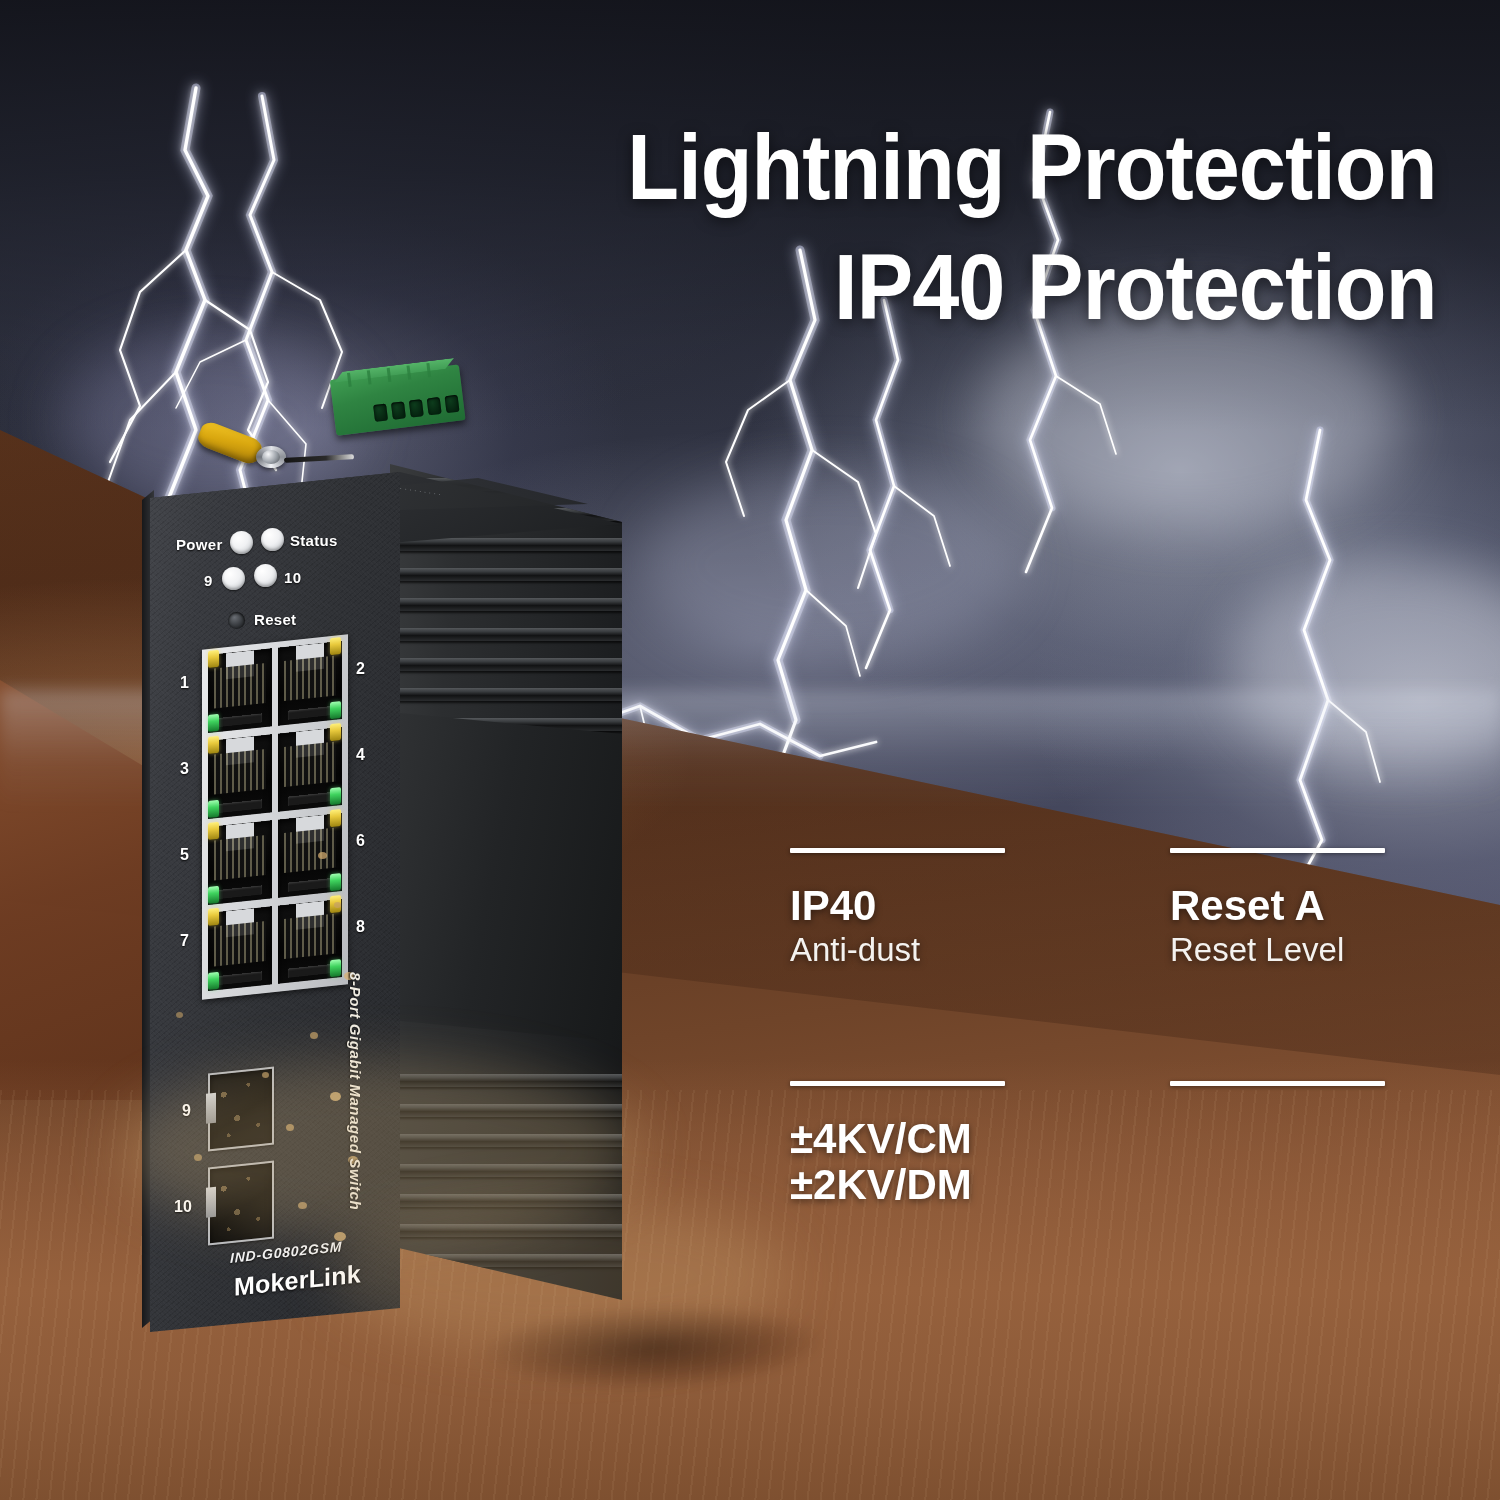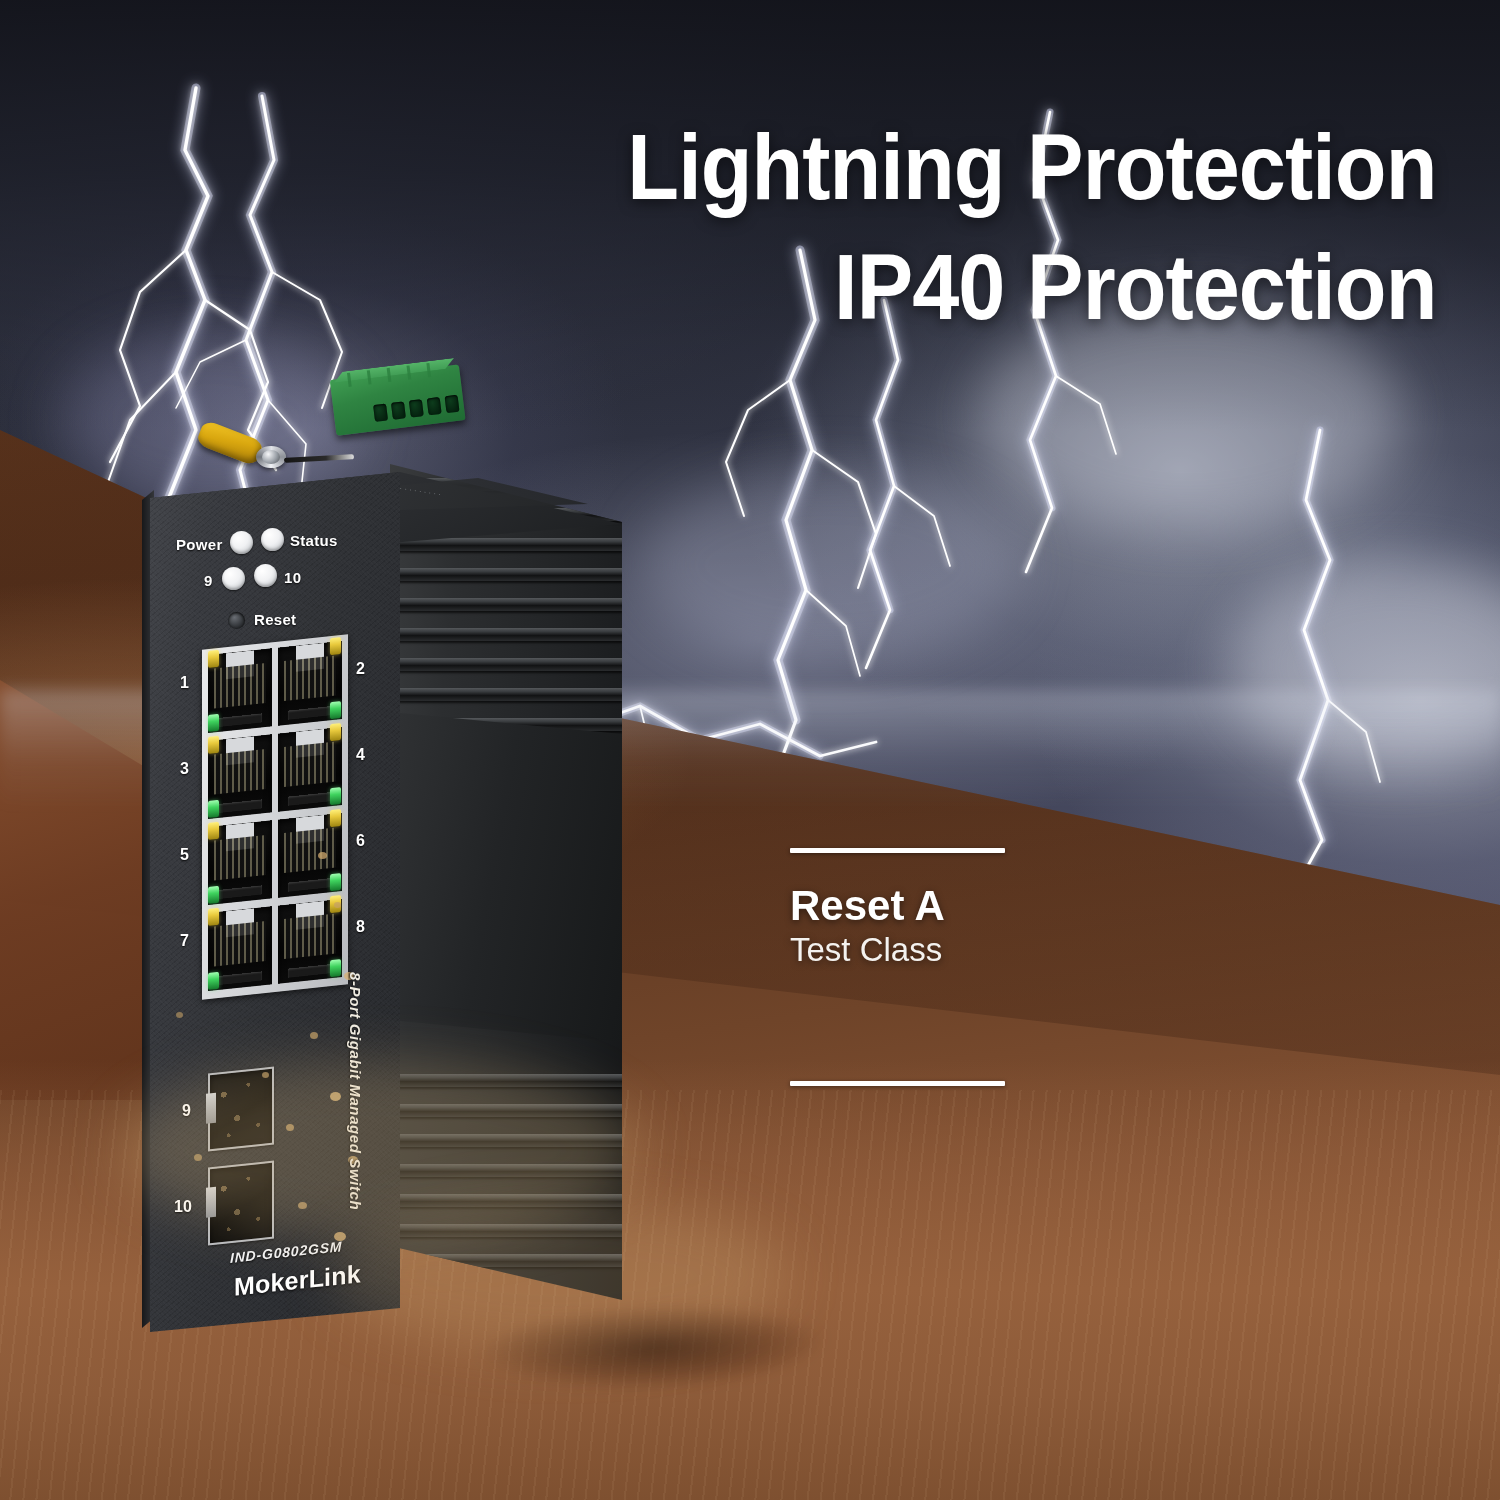--- a/index.html
+++ b/index.html
@@ -433,25 +433,36 @@
 
   <div id="headline">
     <div>Lightning Protection</div>
     <div>IP40 Protection</div>
   </div>
 
   <div id="specs">
     <div class="spec-row">
       <div class="spec">
         <div class="rule"></div>
+        <div class="t">IP40</div>
+        <div class="s">Anti-dust</div>
+      </div>
+      <div class="spec">
+        <div class="rule"></div>
         <div class="t">Reset A</div>
-        <div class="s">Test Class</div>
+        <div class="s">Reset Level</div>
       </div>
     </div>
     <div class="spec-row row2">
       <div class="spec">
         <div class="rule"></div>
+        <div class="t">±4KV/CM
+±2KV/DM</div>
         <div class="s"></div>
       </div>
+      <div class="spec">
+        <div class="rule"></div>
+        <div class="s"></div>
+      </div>
     </div>
   </div>
 
 </div>
 
 </body></html>

